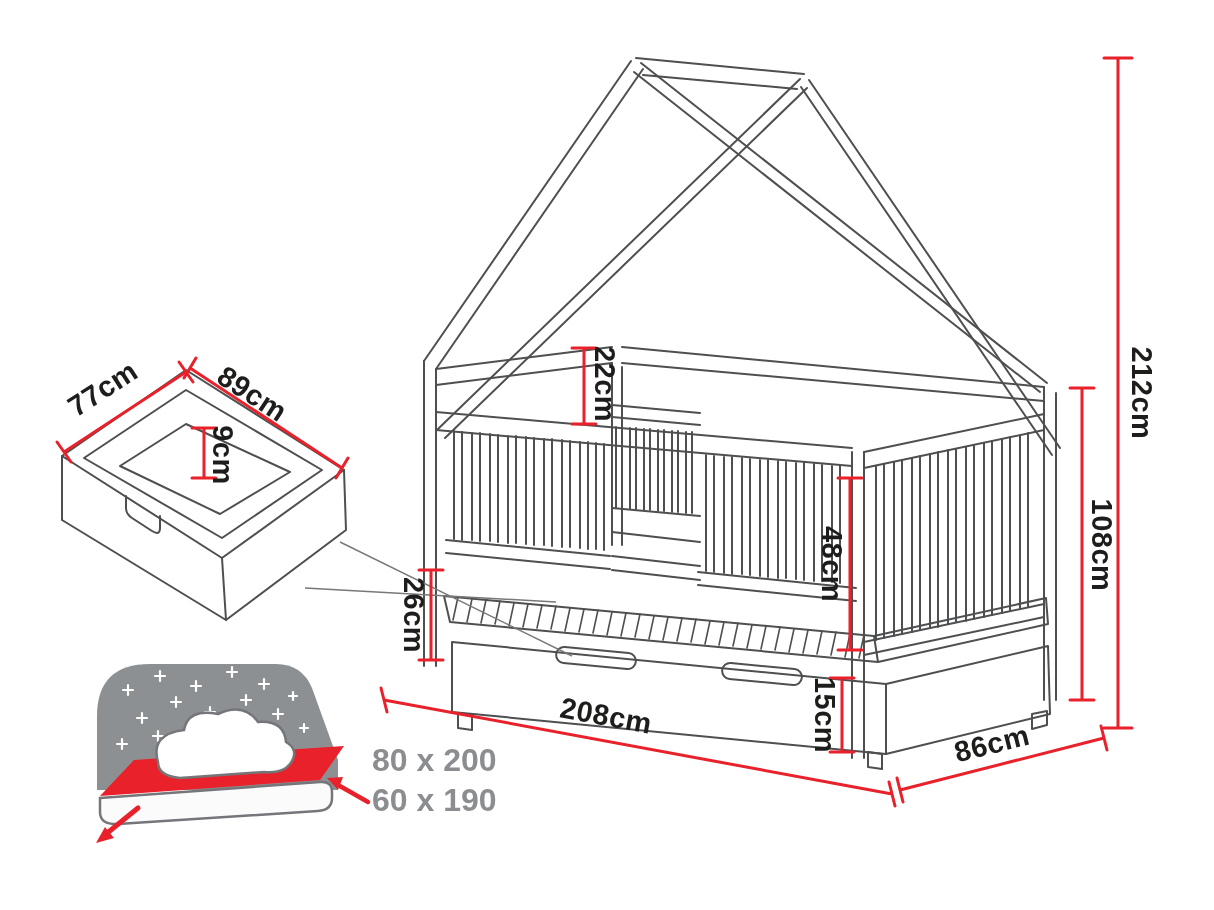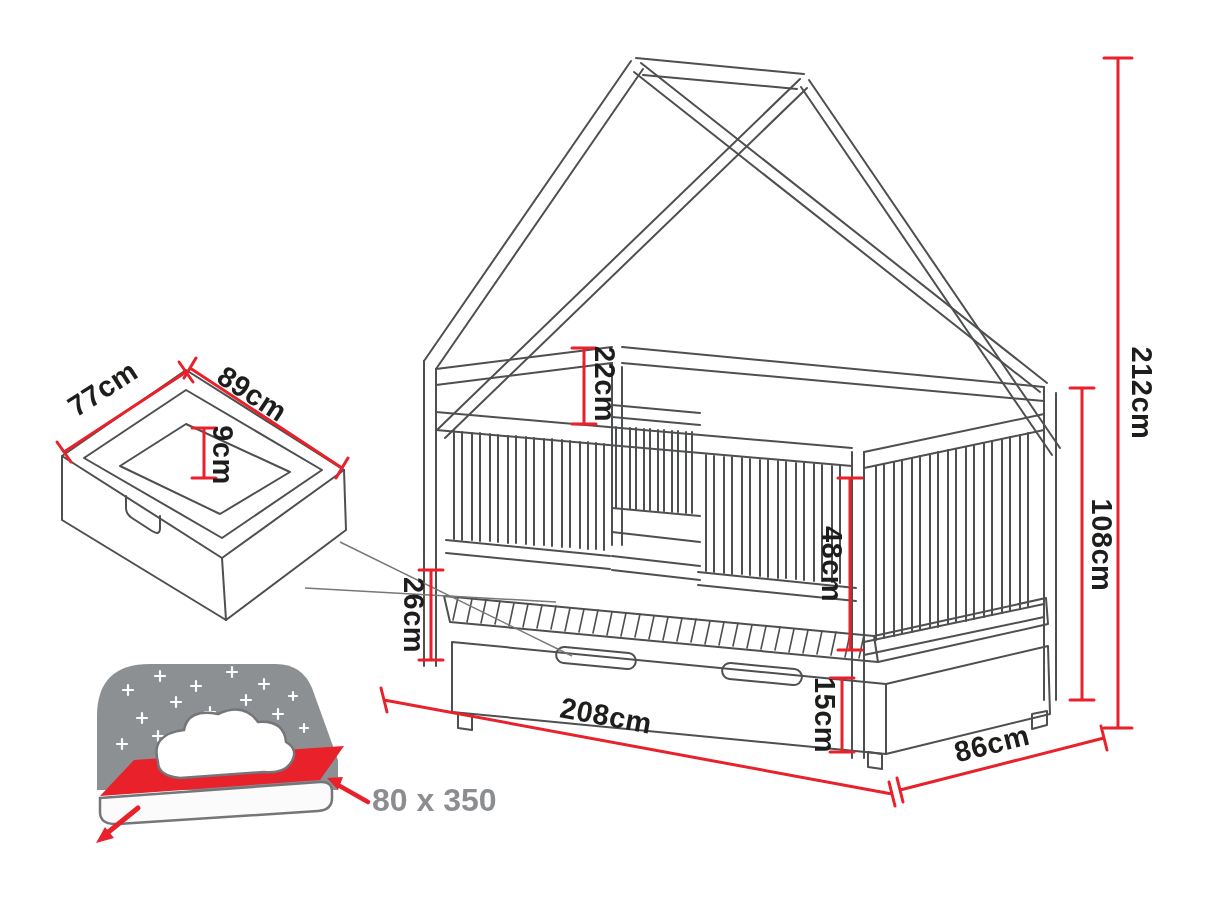--- a/index.html
+++ b/index.html
@@ -144,16 +144,17 @@
   <div class="dim" style="left:606px;top:716px;transform:translate(-50%,-50%) rotate(10.5deg);">208cm</div>
 
   <div class="dim" style="left:992px;top:744px;transform:translate(-50%,-50%) rotate(-14deg);">86cm</div>
 
   <div class="dim" style="left:103px;top:389px;transform:translate(-50%,-50%) rotate(-33deg);">77cm</div>
 
   <div class="dim" style="left:252px;top:394px;transform:translate(-50%,-50%) rotate(33deg);">89cm</div>
 
   <div class="dim" style="left:222px;top:455px;transform:translate(-50%,-50%) rotate(90deg);">9cm</div>
 
+  <div class="size" style="left:372px;top:742px;">80 x 200</div>
 
-  <div class="size" style="left:372px;top:782px;">80 x 350</div>
+  <div class="size" style="left:372px;top:782px;">60 x 190</div>
 
 </div>
 
 </body></html>

